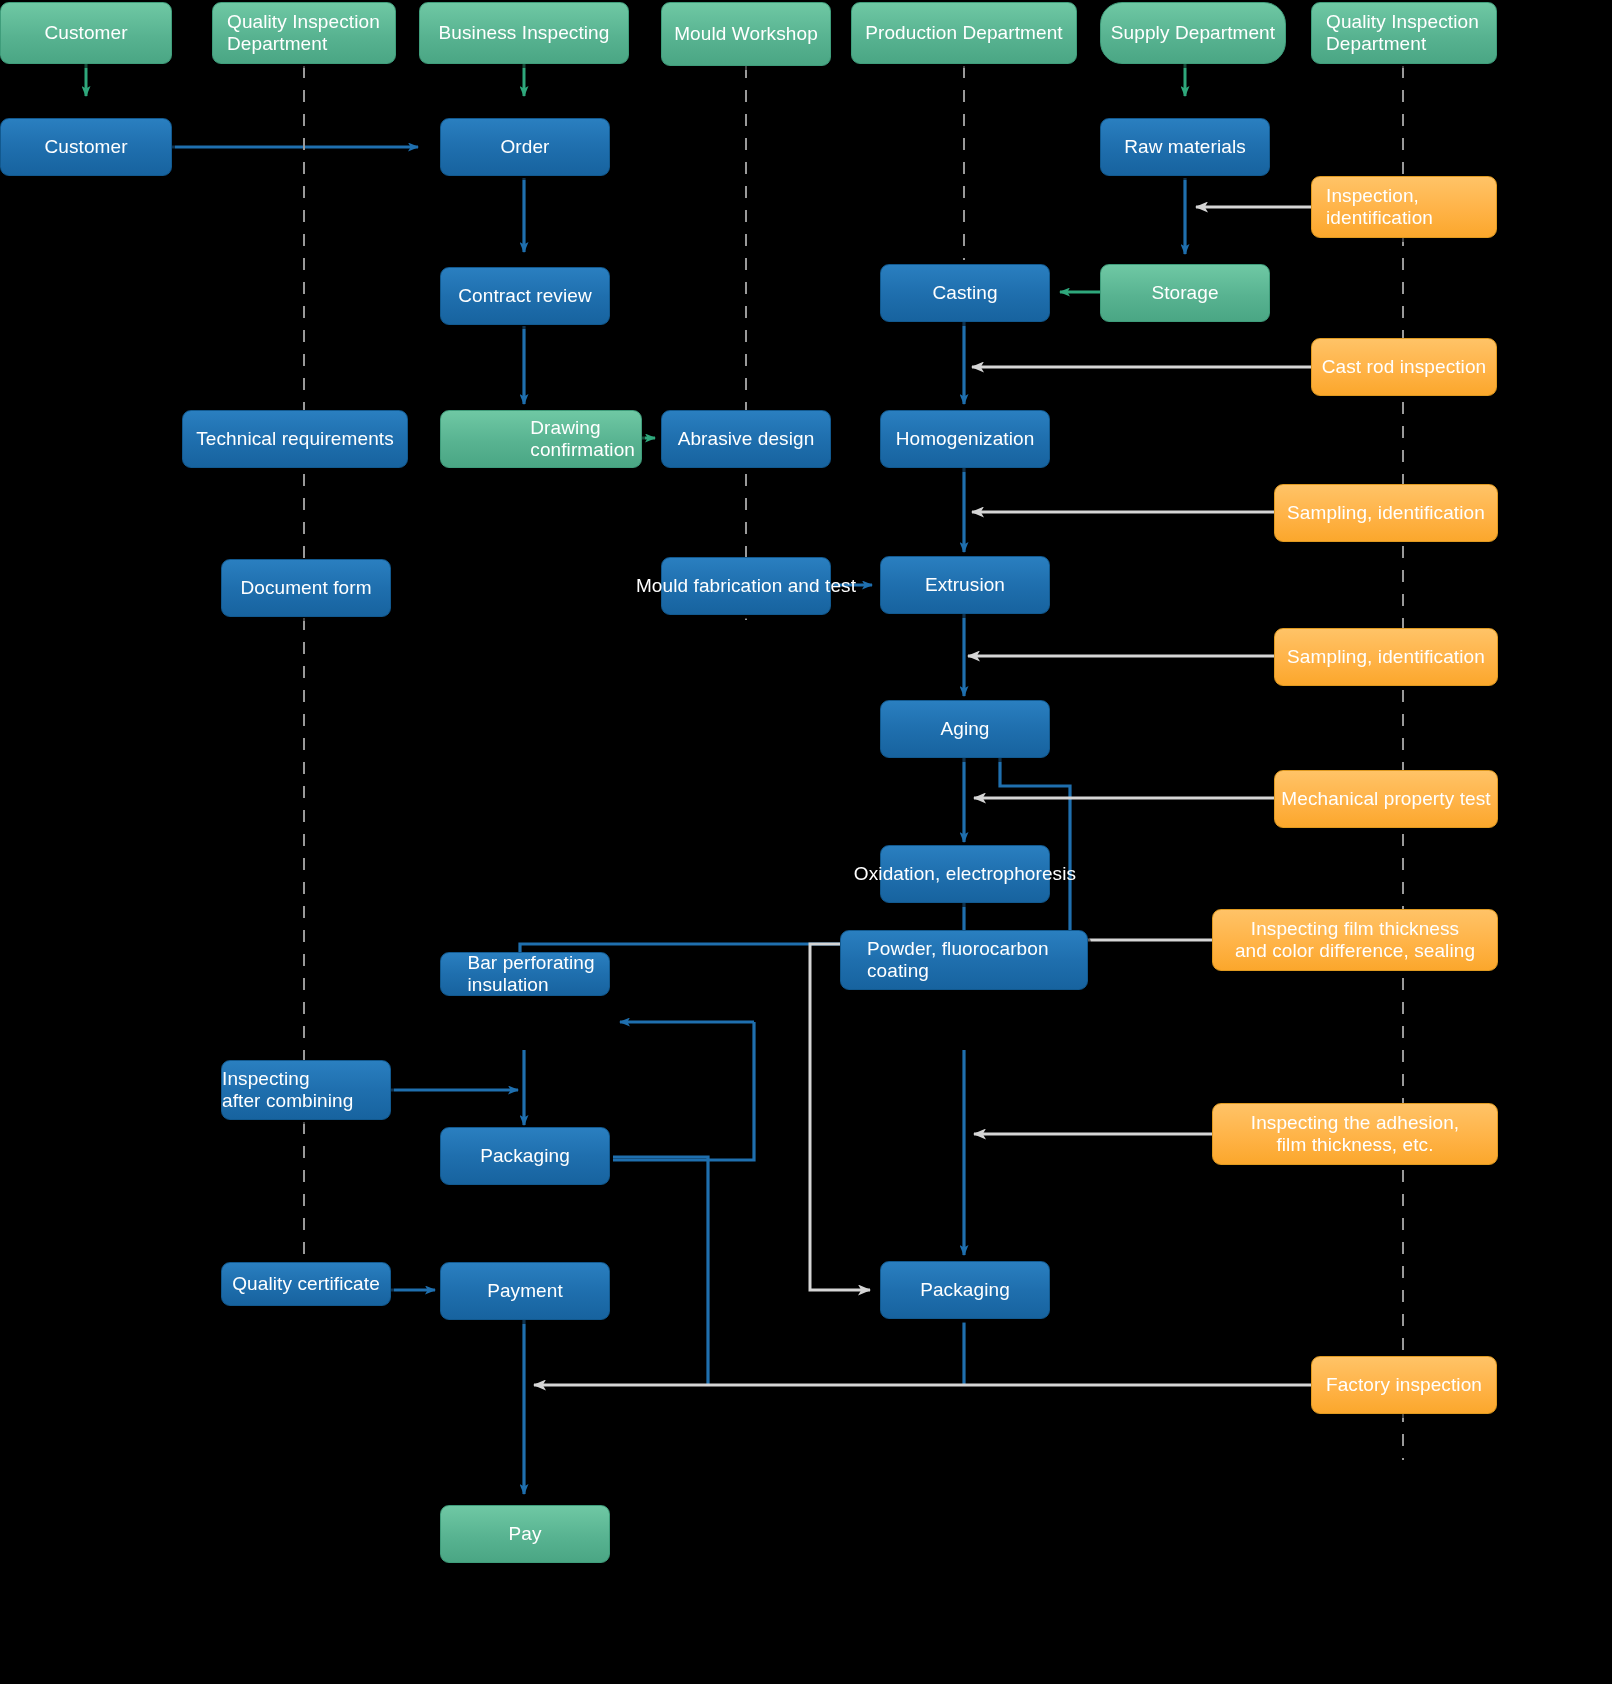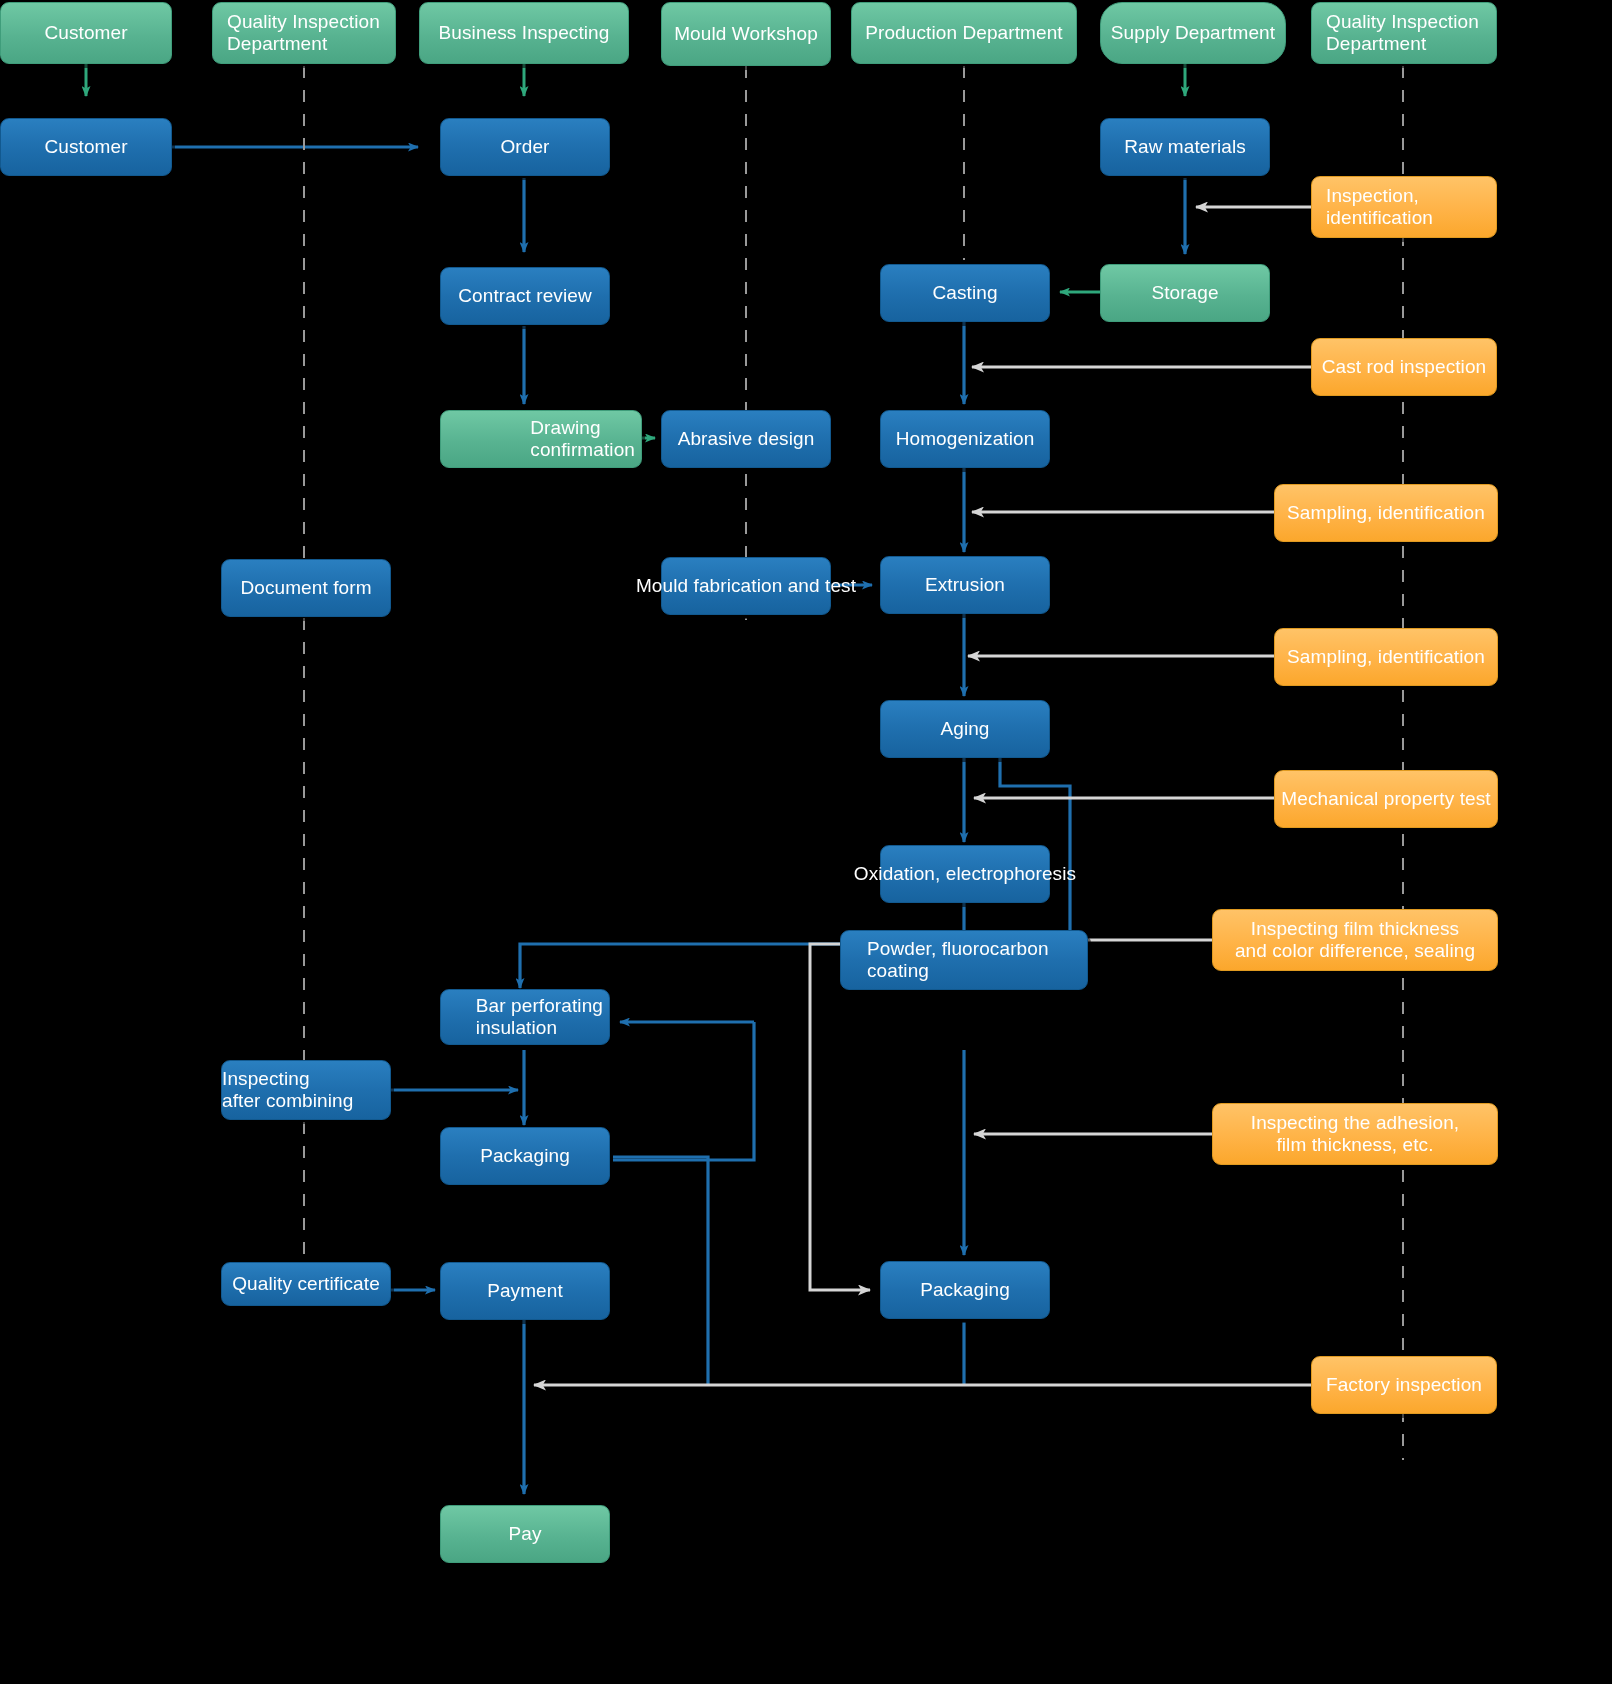--- a/index.html
+++ b/index.html
@@ -148,20 +148,23 @@
     </div>
 
   <div class="node n-green" style="left:1100px;top:264px;width:170px;height:58px;">
     <span>Storage</span>
     </div>
 
   <div class="node n-orange" style="left:1311px;top:338px;width:186px;height:58px;">
     <span>Cast rod inspection</span>
     </div>
 
+  <div class="node n-blue" style="left:182px;top:410px;width:226px;height:58px;">
+    <span>Technical requirements</span>
+    </div>
 
   <div class="node n-green" style="left:440px;top:410px;width:202px;height:58px;text-align:left;justify-content:flex-end;">
     <span style="padding-left:14px;">Drawing
 confirmation</span>
     </div>
 
   <div class="node n-blue" style="left:661px;top:410px;width:170px;height:58px;">
     <span>Abrasive design</span>
     </div>
 
@@ -199,21 +202,21 @@
 
   <div class="node n-blue ovf" style="left:880px;top:845px;width:170px;height:58px;">
     <span>Oxidation, electrophoresis</span>
     </div>
 
   <div class="node n-orange" style="left:1212px;top:909px;width:286px;height:62px;">
     <span>Inspecting film thickness
 and color difference, sealing</span>
     </div>
 
-  <div class="node n-blue" style="left:440px;top:989px;width:170px;height:56px;text-align:left;justify-content:flex-end;">
+  <div class="node n-blue" style="left:440px;top:952px;width:170px;height:44px;text-align:left;justify-content:center;">
     <span style="padding-left:18px;">Bar perforating
 insulation</span>
     </div>
 
   <div class="node n-blue" style="left:840px;top:930px;width:248px;height:60px;text-align:left;justify-content:flex-start;">
     <span style="padding-left:26px;">Powder, fluorocarbon
 coating</span>
     </div>
 
   <div class="node n-blue" style="left:221px;top:1060px;width:170px;height:60px;text-align:left;justify-content:flex-start;">

